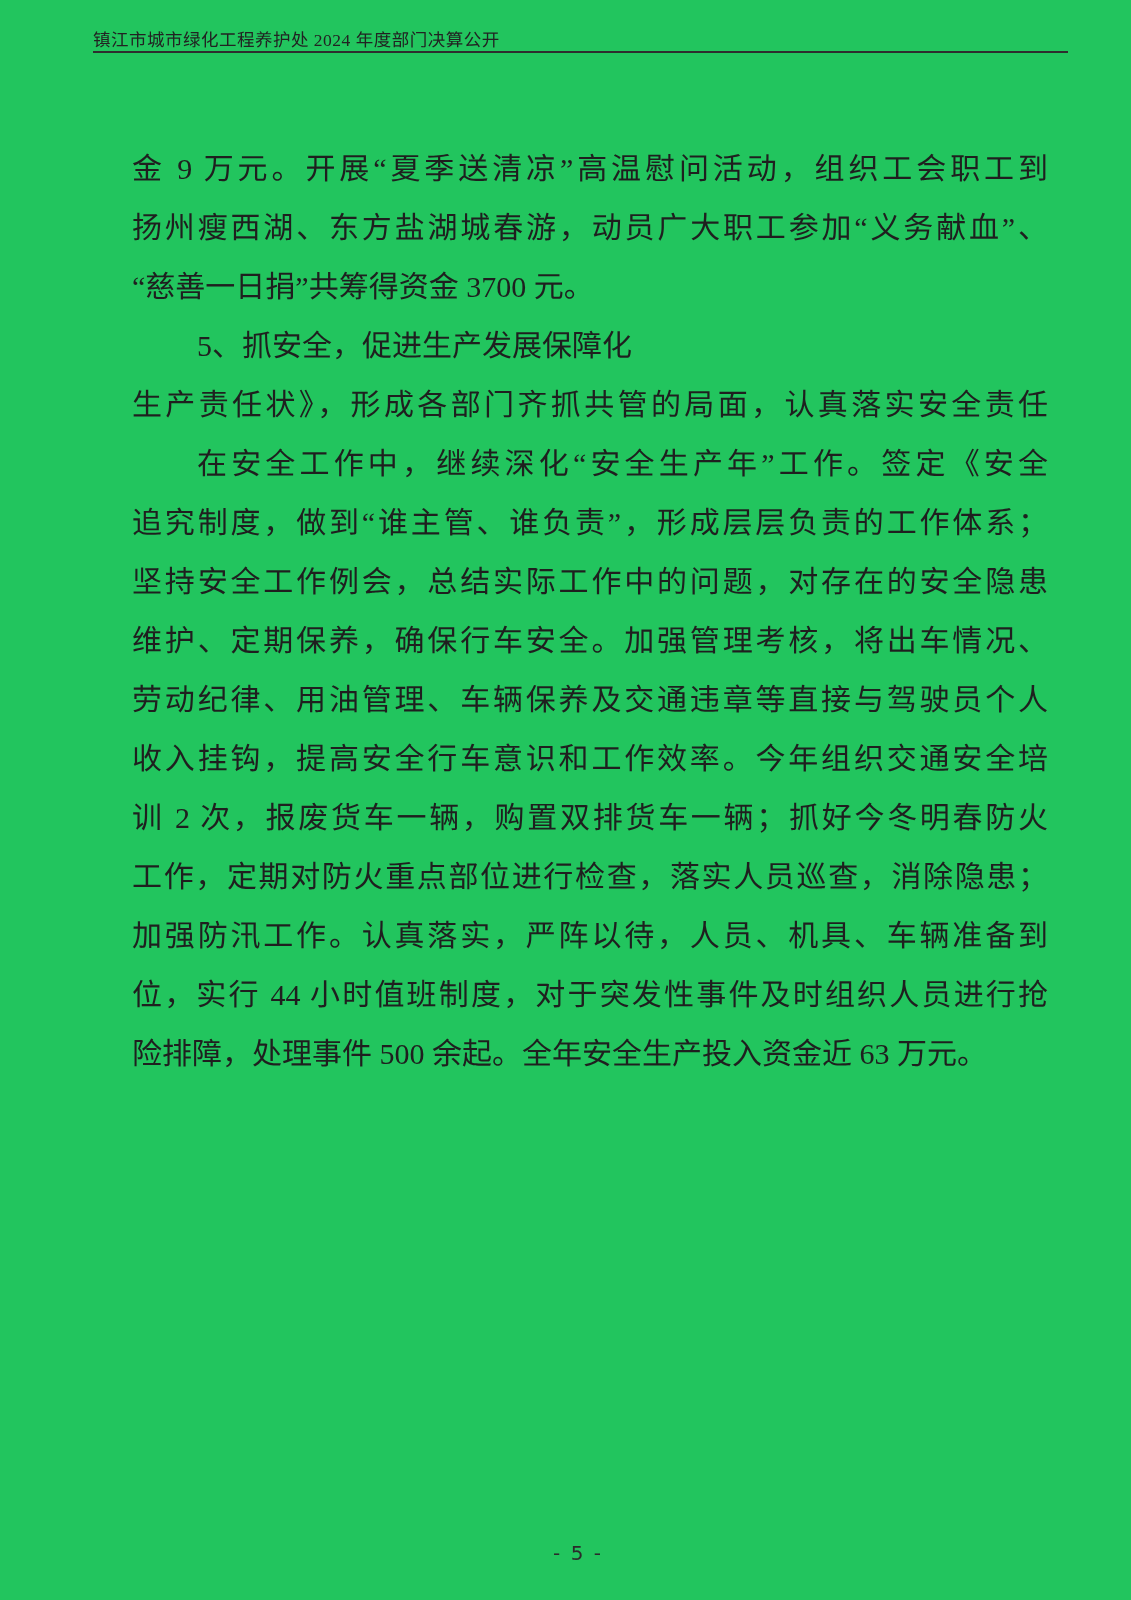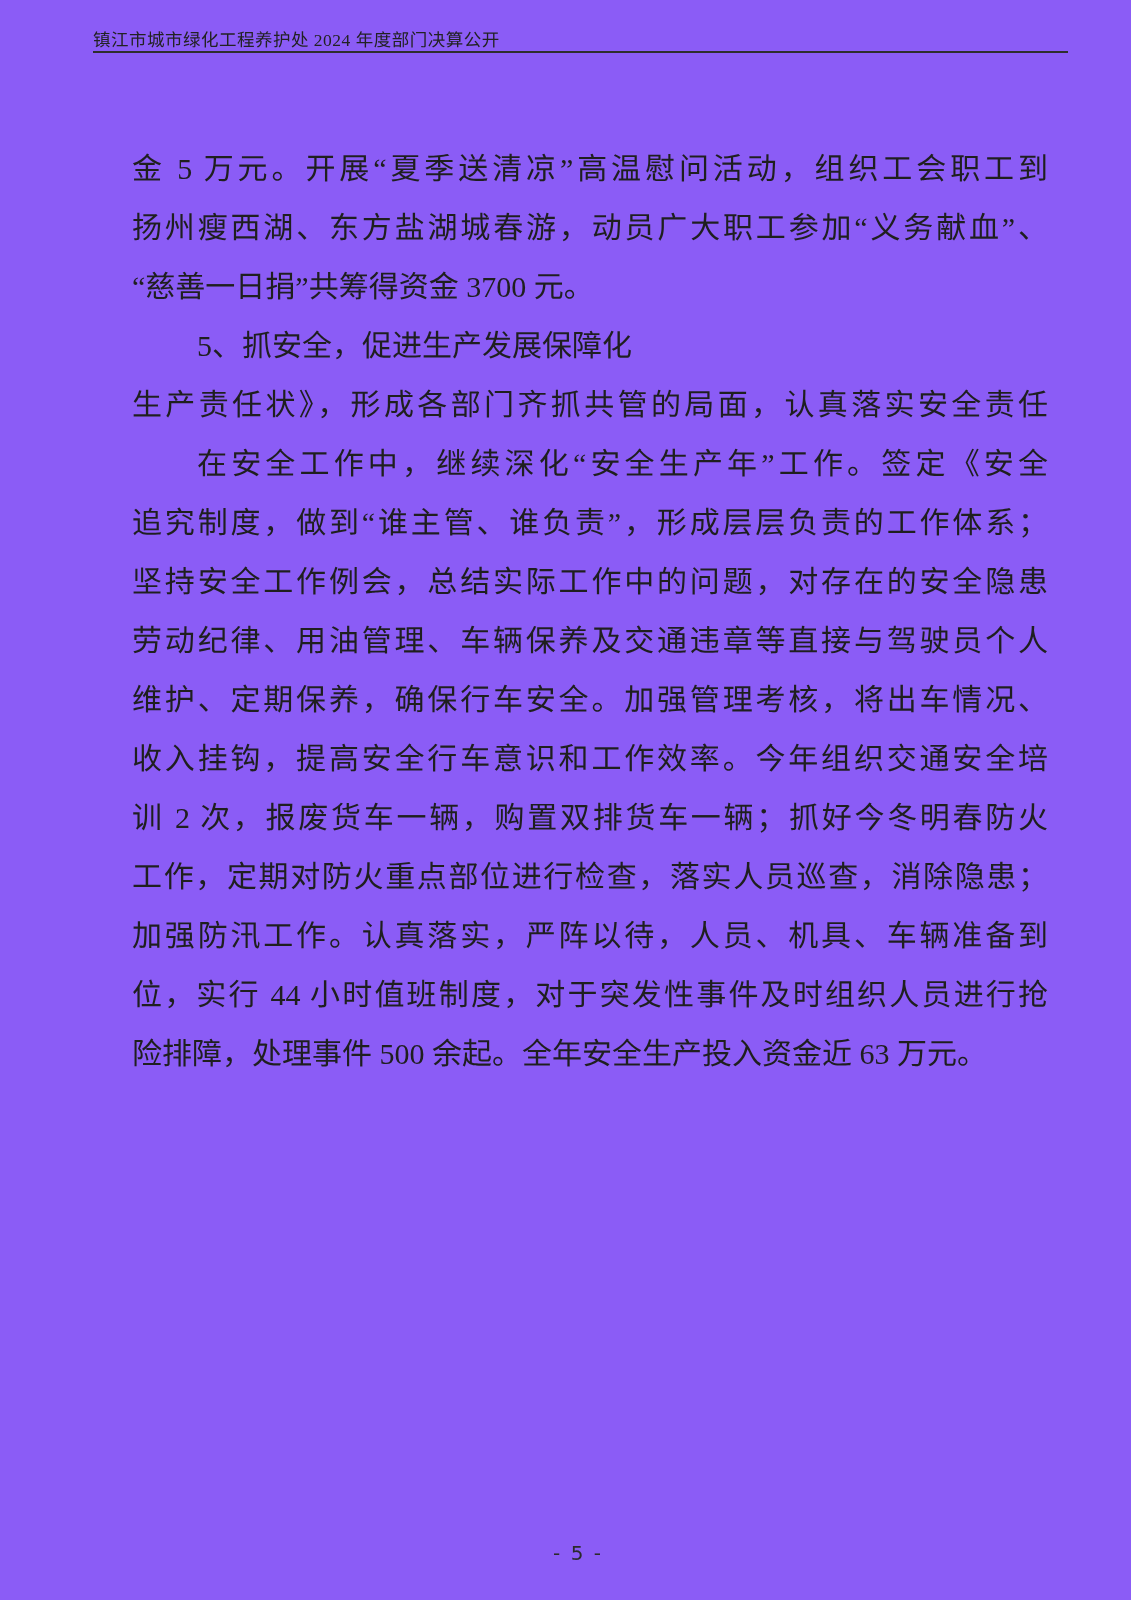--- a/index.html
+++ b/index.html
@@ -1,21 +1,21 @@
 <!DOCTYPE html>
 <html lang="zh-CN"><head>
 <meta charset="utf-8">
 <style>
   html, body { margin: 0; padding: 0; background: #e8e8e8; }
   .page {
     position: relative;
     width: 1131px;
     height: 1600px;
     margin: 0 auto;
-    background: #8b5cf6;
+    background: #22c55e;
     font-family: "Liberation Serif", "DejaVu Serif", serif;
     color: #1f1f1f;
     overflow: hidden;
   }
   .header {
     position: absolute;
     left: 93px;
     top: 26px;
     font-size: 17.5px;
     letter-spacing: 0.5px;
@@ -67,30 +67,30 @@
 </style>
 </head>
 <body>
 
 <div class="page">
   <div class="header">
     <span>镇江市城市绿化工程养护处 2024 年度部门决算公开</span>
   </div>
   <div class="header-rule"></div>
   <div class="doc-body">
-      <div class="line fill">金 5 万元。开展“夏季送清凉”高温慰问活动，组织工会职工到</div>
+      <div class="line fill">金 9 万元。开展“夏季送清凉”高温慰问活动，组织工会职工到</div>
       <div class="line fill">扬州瘦西湖、东方盐湖城春游，动员广大职工参加“义务献血”、</div>
       <div class="line">“慈善一日捐”共筹得资金 3700 元。</div>
       <div class="line indent">5、抓安全，促进生产发展保障化</div>
       <div class="line fill">生产责任状》，形成各部门齐抓共管的局面，认真落实安全责任</div>
       <div class="line indent fill">在安全工作中，继续深化“安全生产年”工作。签定《安全</div>
       <div class="line fill">追究制度，做到“谁主管、谁负责”，形成层层负责的工作体系；</div>
       <div class="line fill">坚持安全工作例会，总结实际工作中的问题，对存在的安全隐患</div>
+      <div class="line fill">维护、定期保养，确保行车安全。加强管理考核，将出车情况、</div>
       <div class="line fill">劳动纪律、用油管理、车辆保养及交通违章等直接与驾驶员个人</div>
-      <div class="line fill">维护、定期保养，确保行车安全。加强管理考核，将出车情况、</div>
       <div class="line fill">收入挂钩，提高安全行车意识和工作效率。今年组织交通安全培</div>
       <div class="line fill">训 2 次，报废货车一辆，购置双排货车一辆；抓好今冬明春防火</div>
       <div class="line fill">工作，定期对防火重点部位进行检查，落实人员巡查，消除隐患；</div>
       <div class="line fill">加强防汛工作。认真落实，严阵以待，人员、机具、车辆准备到</div>
       <div class="line fill">位，实行 44 小时值班制度，对于突发性事件及时组织人员进行抢</div>
       <div class="line">险排障，处理事件 500 余起。全年安全生产投入资金近 63 万元。</div>
     </div>
   <div class="footer">
     <span>- 5 -</span>
   </div>

